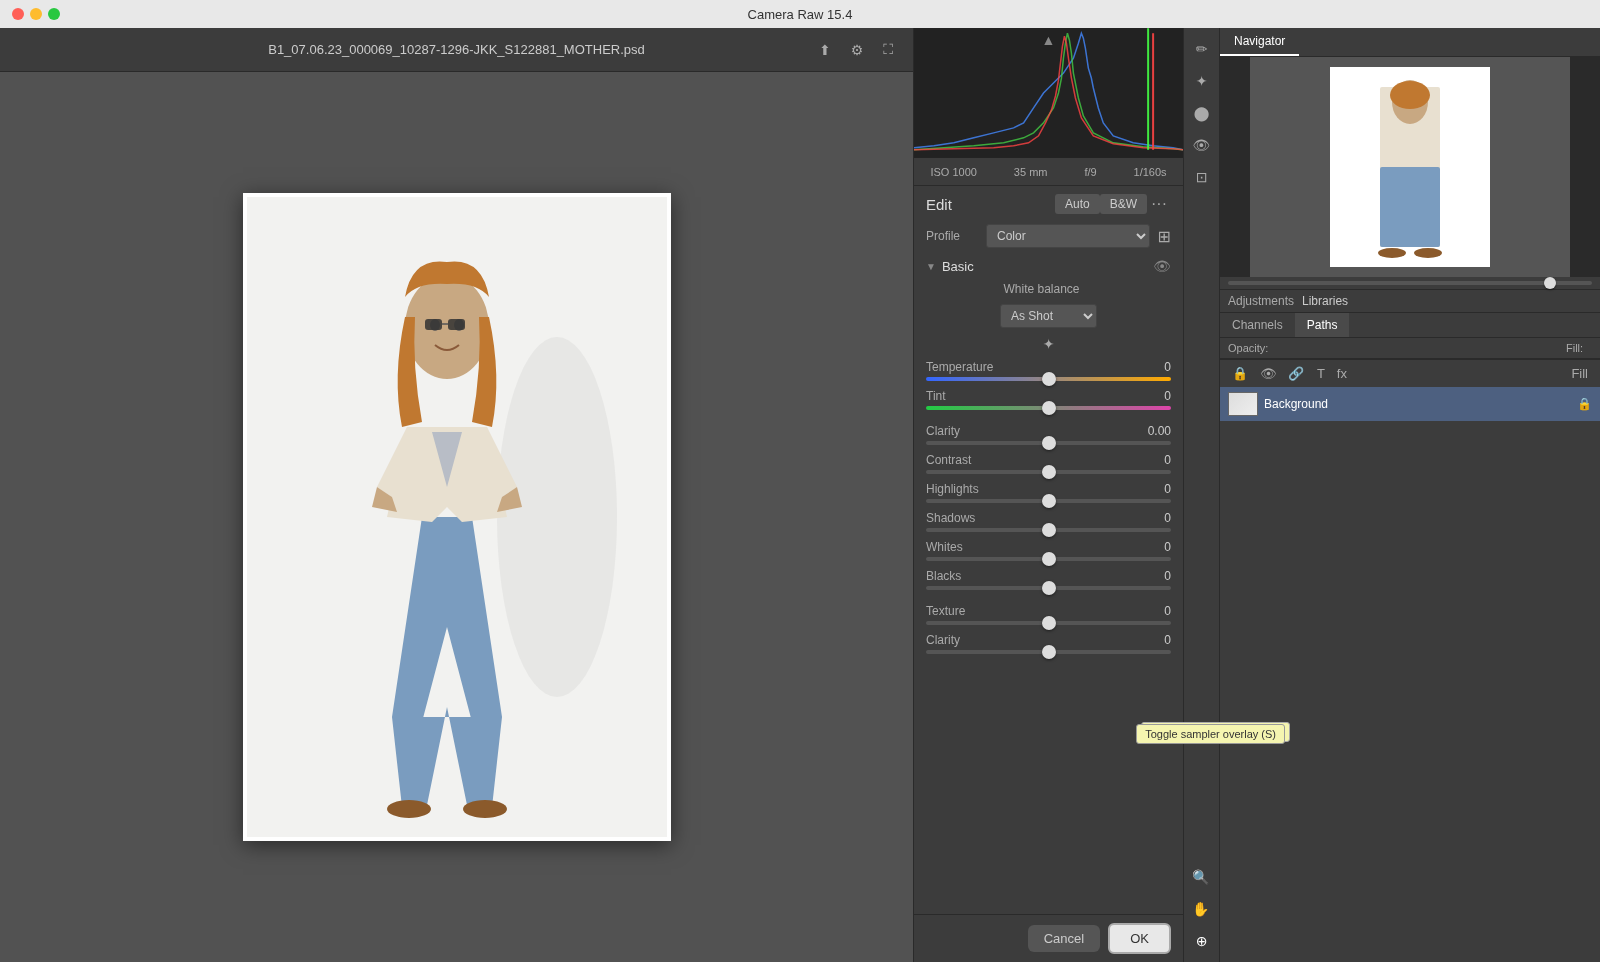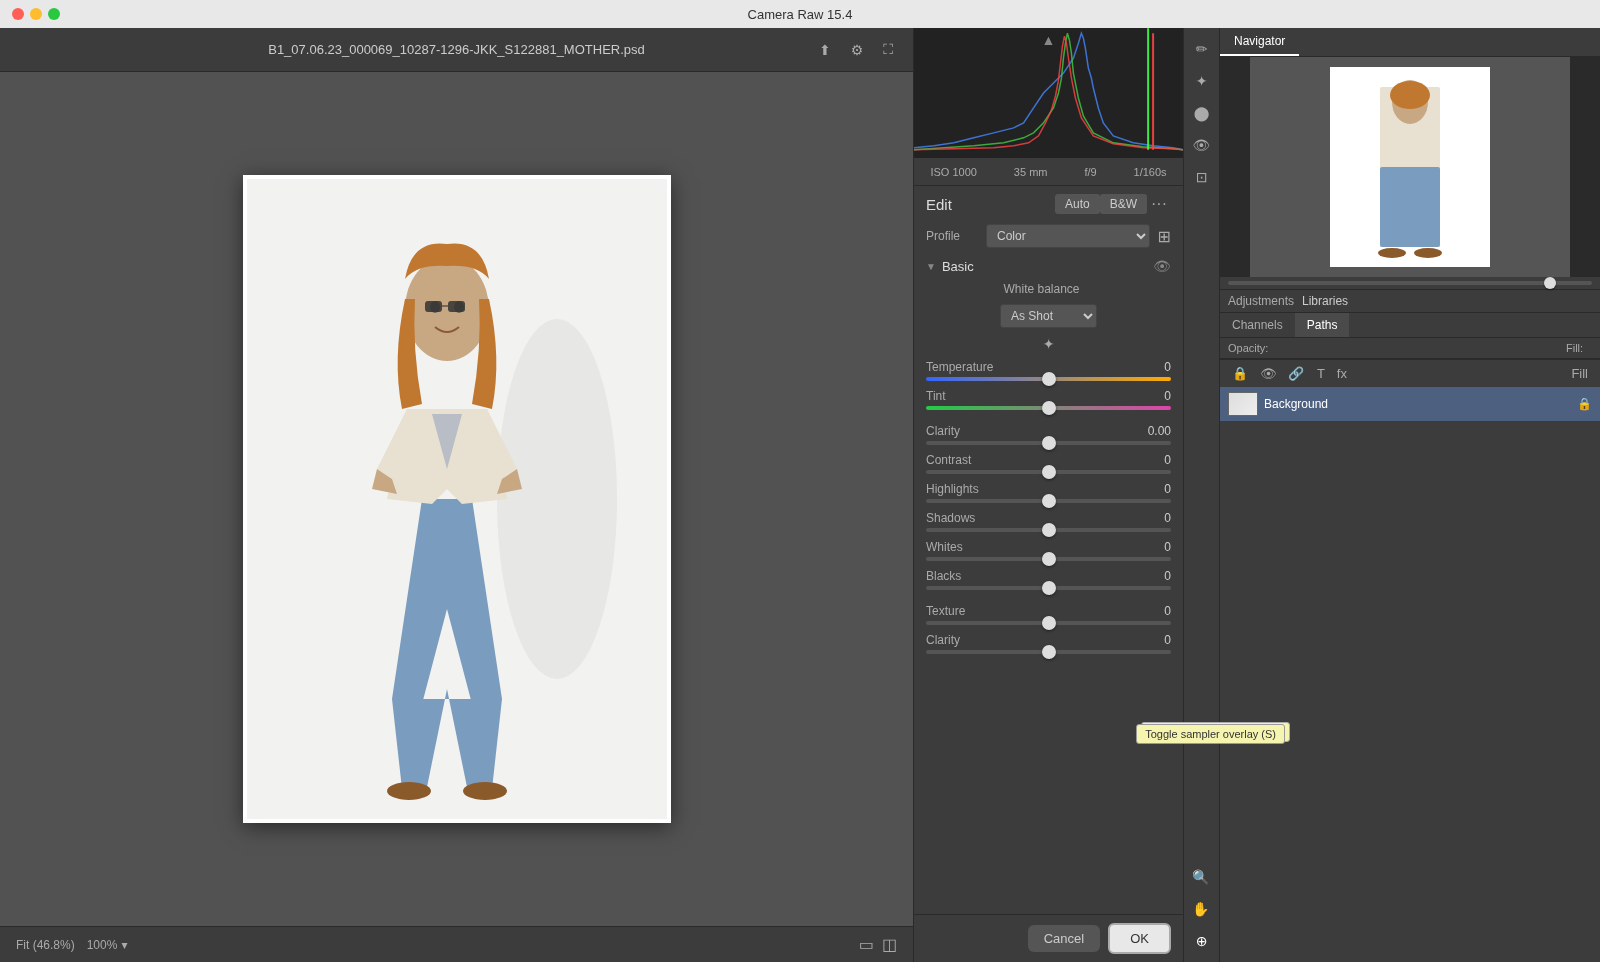--- a/index.html
+++ b/index.html
@@ -664,31 +664,20 @@
             <rect x="201" y="122" width="17" height="11" rx="3" fill="#333" opacity="0.85"></rect>
             <line x1="195" y1="127" x2="201" y2="127" stroke="#555" stroke-width="1.5"></line>
 
             <ellipse cx="162" cy="612" rx="22" ry="9" fill="#8b5a2b"></ellipse>
             <ellipse cx="238" cy="612" rx="22" ry="9" fill="#8b5a2b"></ellipse>
           </svg>
         </div>
       </div>
     </div>
 
-    <div class="footer-bar">
-      <span class="footer-fit">Fit (46.8%)</span>
-      <div class="footer-zoom">
-        <span>100%</span>
-        <span>▾</span>
-      </div>
-      <div class="footer-icons">
-        <button class="footer-icon-btn">▭</button>
-        <button class="footer-icon-btn">◫</button>
-      </div>
-    </div>
 
   </div>
 
   <div class="right-panel">
 
     <div class="histogram-area">
       <div class="histogram-top-icon">▲</div>
       <svg class="histogram-svg" viewBox="0 0 270 130" xmlns="http://www.w3.org/2000/svg">
         <rect width="270" height="130" fill="#222"></rect>
 

